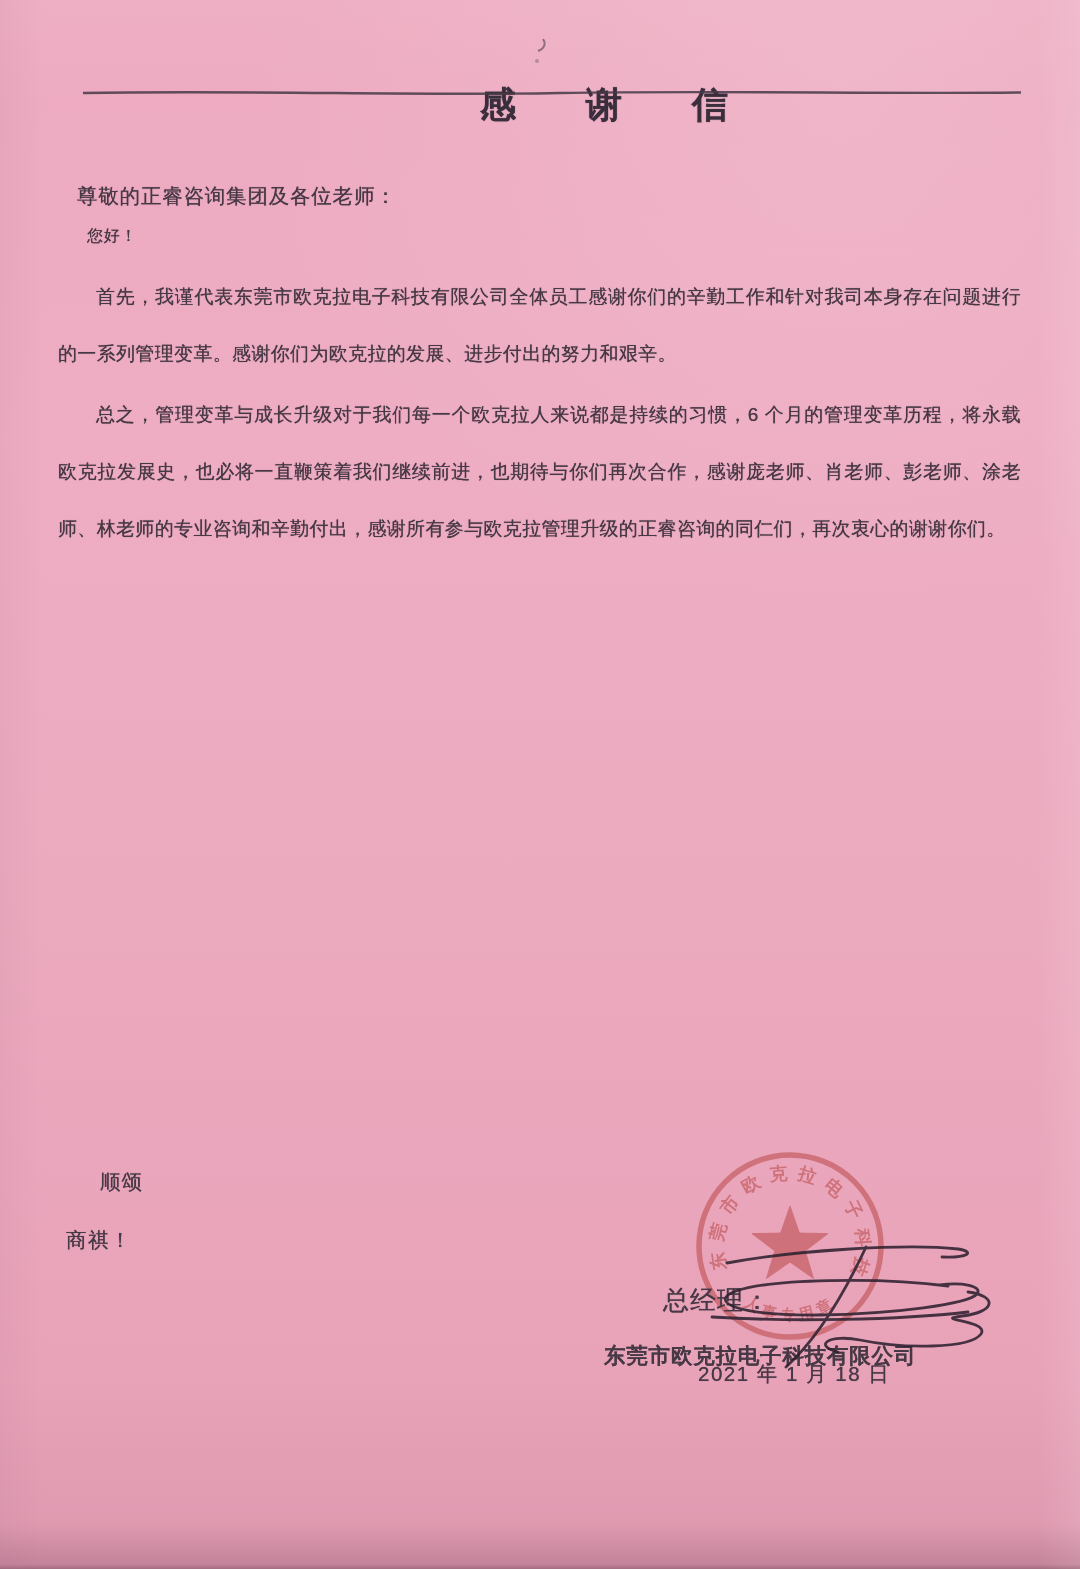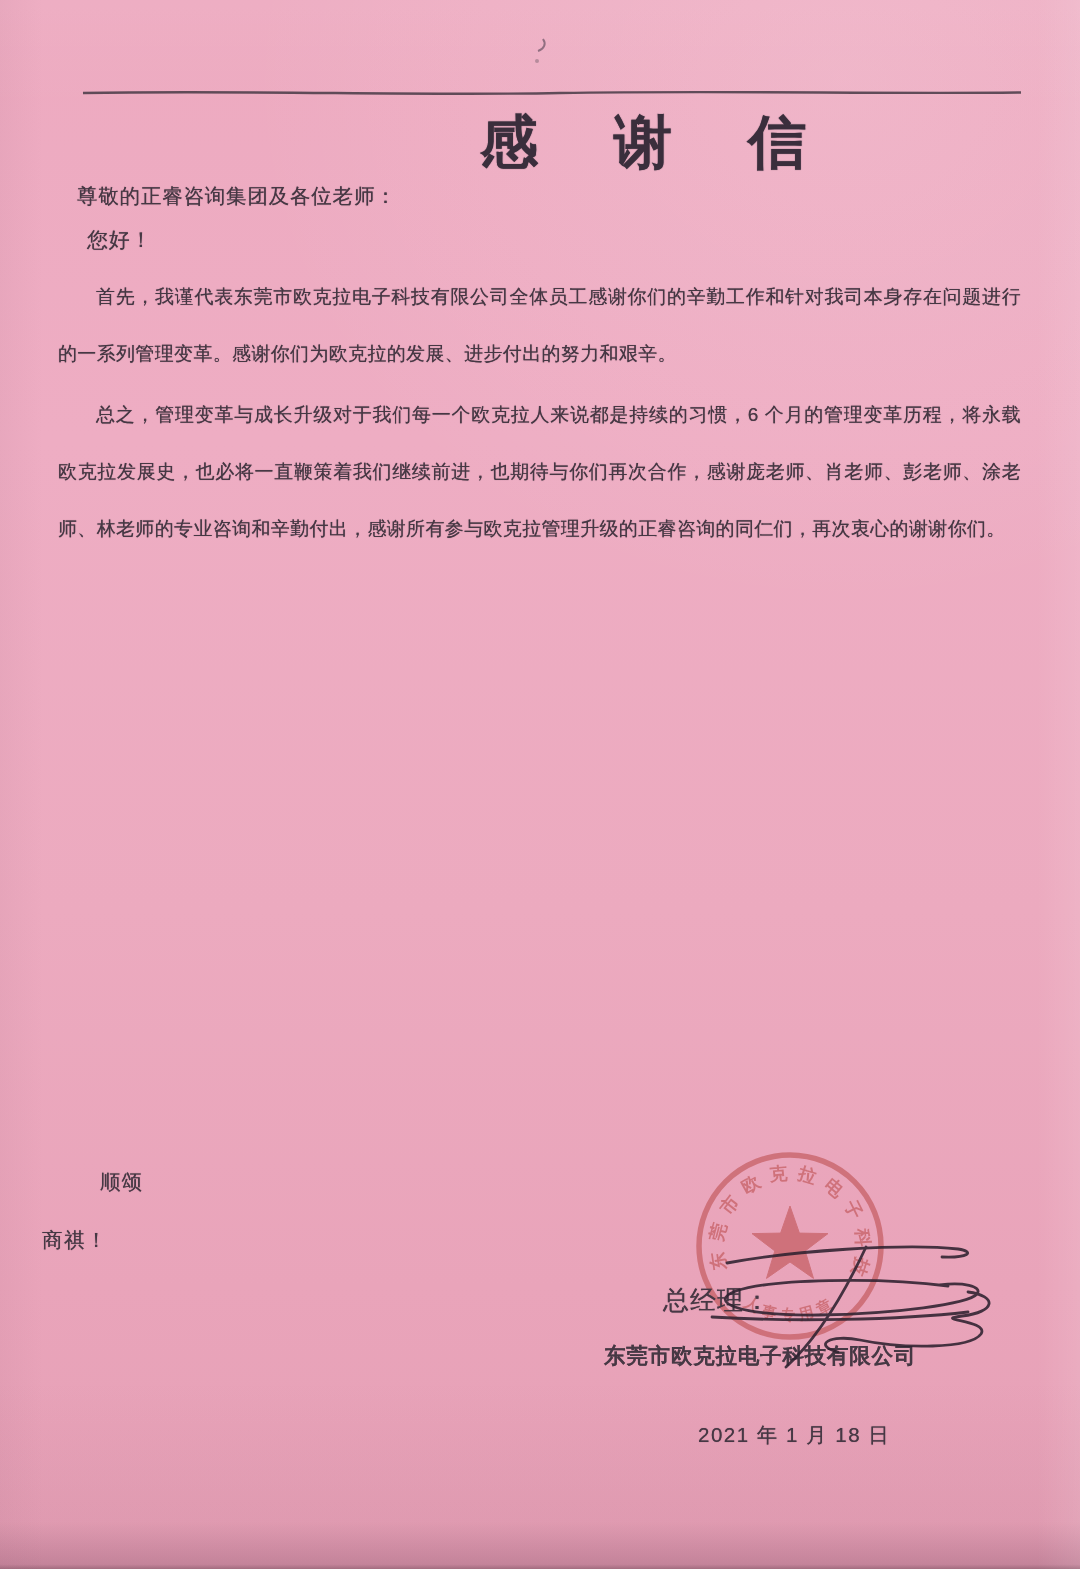--- a/index.html
+++ b/index.html
@@ -10,38 +10,38 @@
     font-family:"Liberation Sans","DejaVu Sans",sans-serif;
     color:#463844;
     background:
       radial-gradient(90% 55% at 78% 5%, rgba(255,245,248,0.14), transparent 62%),
       linear-gradient(90deg, rgba(150,90,115,0.07), transparent 4%, transparent 96%, rgba(255,255,255,0.10) 100%),
       linear-gradient(180deg, rgba(255,255,255,0.05) 0%, transparent 7%, transparent 88%, rgba(140,80,105,0.08) 97%, rgba(108,58,82,0.28) 99.7%, rgba(80,45,60,0.45) 100%),
       linear-gradient(180deg, #edaac0 0%, #eeadc3 28%, #ecaabf 58%, #e9a4ba 82%, #e6a0b6 100%);
   }
   .txt{position:absolute;z-index:2;text-shadow:0 0 0.7px rgba(70,52,66,0.85);}
   .title{
-    left:480px;top:109px;
-    font-size:58px;font-weight:700;letter-spacing:30px;line-height:1.15;
+    left:480px;top:84px;
+    font-size:36px;font-weight:700;letter-spacing:30px;line-height:1.15;
     color:#3a2e3c;text-shadow:0 0 1px rgba(58,46,60,0.9);
     white-space:nowrap;
   }
   .salutation{left:77px;top:169px;font-size:20.5px;letter-spacing:0.8px;margin-top:13px;}
-  .greeting{left:87px;top:226px;font-size:21px;letter-spacing:0.8px;}
+  .greeting{left:87px;top:226px;font-size:16px;letter-spacing:0.8px;}
   .body-text{
     left:58px;top:268px;width:963px;
     font-size:19px;line-height:57px;letter-spacing:0.34px;
     text-align:justify;
   }
   .body-text p{margin:0 0 4px 0;text-indent:2em;}
   .closing-1{left:100px;top:1168px;font-size:20.5px;letter-spacing:1px;}
-  .closing-2{left:42px;top:1226px;font-size:20.5px;letter-spacing:1.5px;}
+  .closing-2{left:66px;top:1226px;font-size:20.5px;letter-spacing:1.5px;}
   .signer-role{left:663px;top:1283px;font-size:26px;letter-spacing:1px;z-index:4;}
   .signer-company{left:604px;top:1341px;font-size:21.5px;letter-spacing:0.8px;z-index:4;font-weight:700;text-shadow:0 0 0.5px rgba(70,52,66,0.7);}
-  .letter-date{left:698px;top:1421px;font-size:20.5px;letter-spacing:1.5px;z-index:4;}
+  .letter-date{left:698px;top:1360px;font-size:20.5px;letter-spacing:1.5px;z-index:4;}
   svg.layer{position:absolute;left:0;top:0;z-index:1;pointer-events:none;}
   svg.ink-layer{z-index:5;}
   .seal-g{stroke:#b63f3c;fill:#b63f3c;opacity:0.5;filter:blur(0.7px);}
   .seal-arc-text{font-size:18px;font-weight:700;letter-spacing:9px;stroke:none;}
   .seal-bottom-text{font-size:15px;font-weight:700;letter-spacing:5px;stroke:none;}
   .sig-g{stroke:#2f2230;fill:none;opacity:0.88;stroke-linecap:round;stroke-linejoin:round;}
   .rule-g{stroke:#473945;fill:none;opacity:0.85;}
   .mark-g{stroke:#7a5f70;fill:none;opacity:0.8;}
 </style>
 </head>

